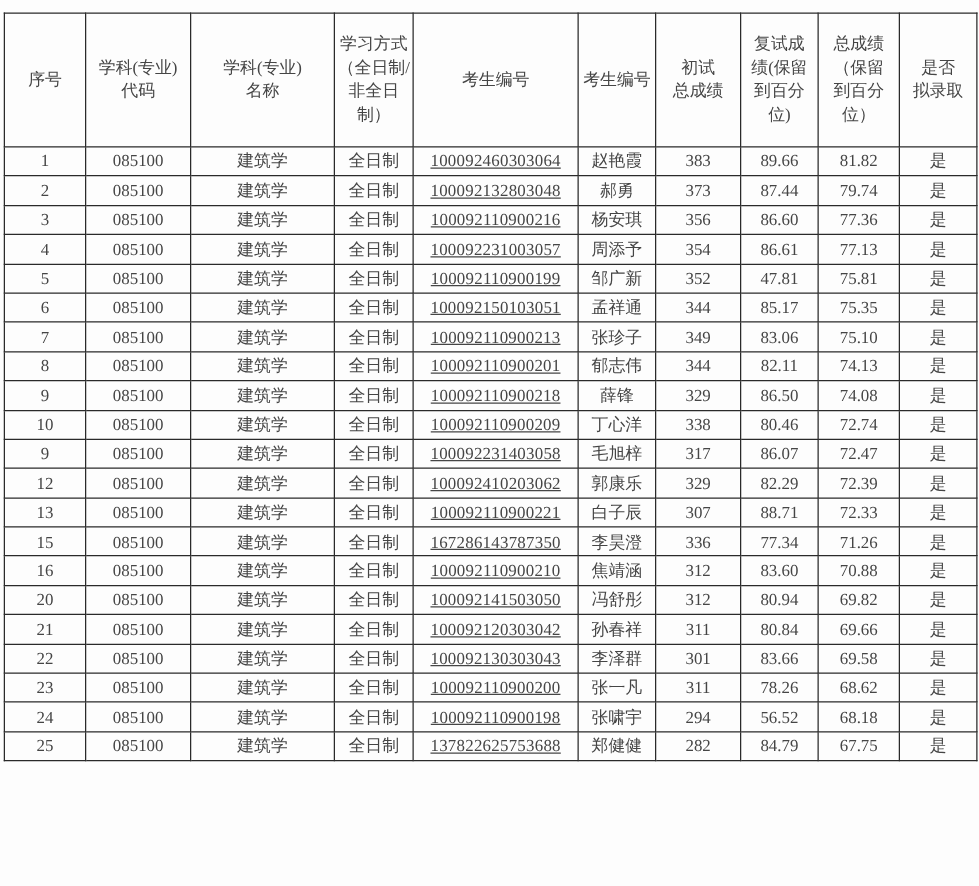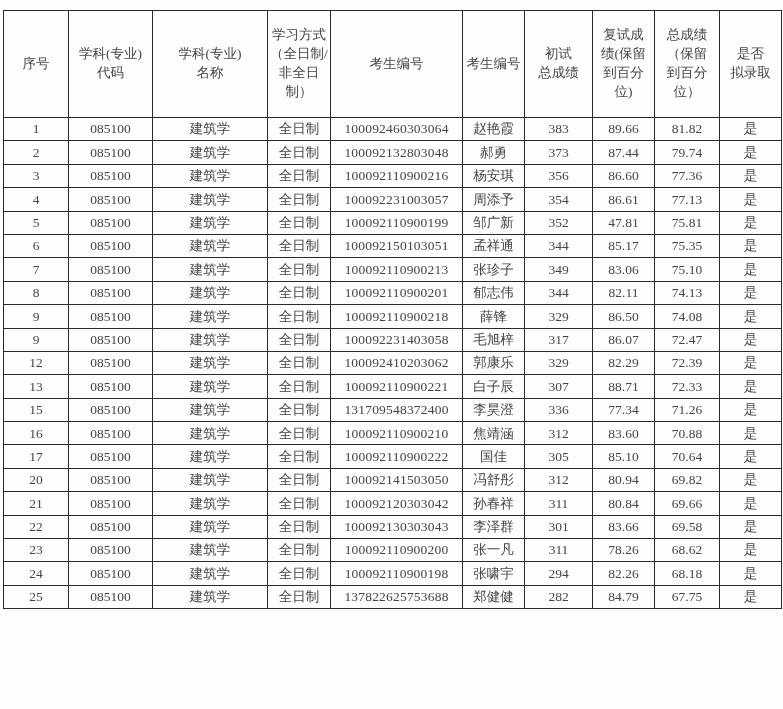--- a/index.html
+++ b/index.html
@@ -38,21 +38,21 @@
     white-space: pre-line;
     line-height: 1.4;
   }
   tbody tr { height: 23.4px; }
   tbody td {
     line-height: 1;
     white-space: nowrap;
     color: #4a4a4a;
   }
   
-  tbody td[data-name="col-candidate-no"] { letter-spacing: 0.2px; }
+  tbody td[data-name="col-candidate-no"] { letter-spacing: 0.2px; text-decoration: underline; }
 </style>
 </head>
 <body>
 
 <div class="sheet" data-name="document-page">
   <table class="admission" data-name="admission-score-table">
     <colgroup>
       <col style="width:65px">
       <col style="width:84px">
       <col style="width:115px">
@@ -194,20 +194,32 @@
           <td data-name="col-major-name">建筑学</td>
           <td data-name="col-study-mode">全日制</td>
           <td data-name="col-candidate-no">100092110900218</td>
           <td data-name="col-candidate-name">薛锋</td>
           <td data-name="col-initial-score">329</td>
           <td data-name="col-retest-score">86.50</td>
           <td data-name="col-total-score">74.08</td>
           <td data-name="col-admitted">是</td>
         </tr>
         <tr data-name="table-row">
+          <td data-name="col-index">10</td>
+          <td data-name="col-major-code">085100</td>
+          <td data-name="col-major-name">建筑学</td>
+          <td data-name="col-study-mode">全日制</td>
+          <td data-name="col-candidate-no">100092110900209</td>
+          <td data-name="col-candidate-name">丁心洋</td>
+          <td data-name="col-initial-score">338</td>
+          <td data-name="col-retest-score">80.46</td>
+          <td data-name="col-total-score">72.74</td>
+          <td data-name="col-admitted">是</td>
+        </tr>
+        <tr data-name="table-row">
           <td data-name="col-index">9</td>
           <td data-name="col-major-code">085100</td>
           <td data-name="col-major-name">建筑学</td>
           <td data-name="col-study-mode">全日制</td>
           <td data-name="col-candidate-no">100092231403058</td>
           <td data-name="col-candidate-name">毛旭梓</td>
           <td data-name="col-initial-score">317</td>
           <td data-name="col-retest-score">86.07</td>
           <td data-name="col-total-score">72.47</td>
           <td data-name="col-admitted">是</td>
@@ -234,52 +246,40 @@
           <td data-name="col-initial-score">307</td>
           <td data-name="col-retest-score">88.71</td>
           <td data-name="col-total-score">72.33</td>
           <td data-name="col-admitted">是</td>
         </tr>
         <tr data-name="table-row">
           <td data-name="col-index">15</td>
           <td data-name="col-major-code">085100</td>
           <td data-name="col-major-name">建筑学</td>
           <td data-name="col-study-mode">全日制</td>
-          <td data-name="col-candidate-no">131709548372400</td>
+          <td data-name="col-candidate-no">167286143787350</td>
           <td data-name="col-candidate-name">李昊澄</td>
           <td data-name="col-initial-score">336</td>
           <td data-name="col-retest-score">77.34</td>
           <td data-name="col-total-score">71.26</td>
           <td data-name="col-admitted">是</td>
         </tr>
         <tr data-name="table-row">
           <td data-name="col-index">16</td>
           <td data-name="col-major-code">085100</td>
           <td data-name="col-major-name">建筑学</td>
           <td data-name="col-study-mode">全日制</td>
           <td data-name="col-candidate-no">100092110900210</td>
           <td data-name="col-candidate-name">焦靖涵</td>
           <td data-name="col-initial-score">312</td>
           <td data-name="col-retest-score">83.60</td>
           <td data-name="col-total-score">70.88</td>
           <td data-name="col-admitted">是</td>
         </tr>
         <tr data-name="table-row">
-          <td data-name="col-index">17</td>
-          <td data-name="col-major-code">085100</td>
-          <td data-name="col-major-name">建筑学</td>
-          <td data-name="col-study-mode">全日制</td>
-          <td data-name="col-candidate-no">100092110900222</td>
-          <td data-name="col-candidate-name">国佳</td>
-          <td data-name="col-initial-score">305</td>
-          <td data-name="col-retest-score">85.10</td>
-          <td data-name="col-total-score">70.64</td>
-          <td data-name="col-admitted">是</td>
-        </tr>
-        <tr data-name="table-row">
           <td data-name="col-index">20</td>
           <td data-name="col-major-code">085100</td>
           <td data-name="col-major-name">建筑学</td>
           <td data-name="col-study-mode">全日制</td>
           <td data-name="col-candidate-no">100092141503050</td>
           <td data-name="col-candidate-name">冯舒彤</td>
           <td data-name="col-initial-score">312</td>
           <td data-name="col-retest-score">80.94</td>
           <td data-name="col-total-score">69.82</td>
           <td data-name="col-admitted">是</td>
@@ -321,21 +321,21 @@
           <td data-name="col-admitted">是</td>
         </tr>
         <tr data-name="table-row">
           <td data-name="col-index">24</td>
           <td data-name="col-major-code">085100</td>
           <td data-name="col-major-name">建筑学</td>
           <td data-name="col-study-mode">全日制</td>
           <td data-name="col-candidate-no">100092110900198</td>
           <td data-name="col-candidate-name">张啸宇</td>
           <td data-name="col-initial-score">294</td>
-          <td data-name="col-retest-score">82.26</td>
+          <td data-name="col-retest-score">56.52</td>
           <td data-name="col-total-score">68.18</td>
           <td data-name="col-admitted">是</td>
         </tr>
         <tr data-name="table-row">
           <td data-name="col-index">25</td>
           <td data-name="col-major-code">085100</td>
           <td data-name="col-major-name">建筑学</td>
           <td data-name="col-study-mode">全日制</td>
           <td data-name="col-candidate-no">137822625753688</td>
           <td data-name="col-candidate-name">郑健健</td>

